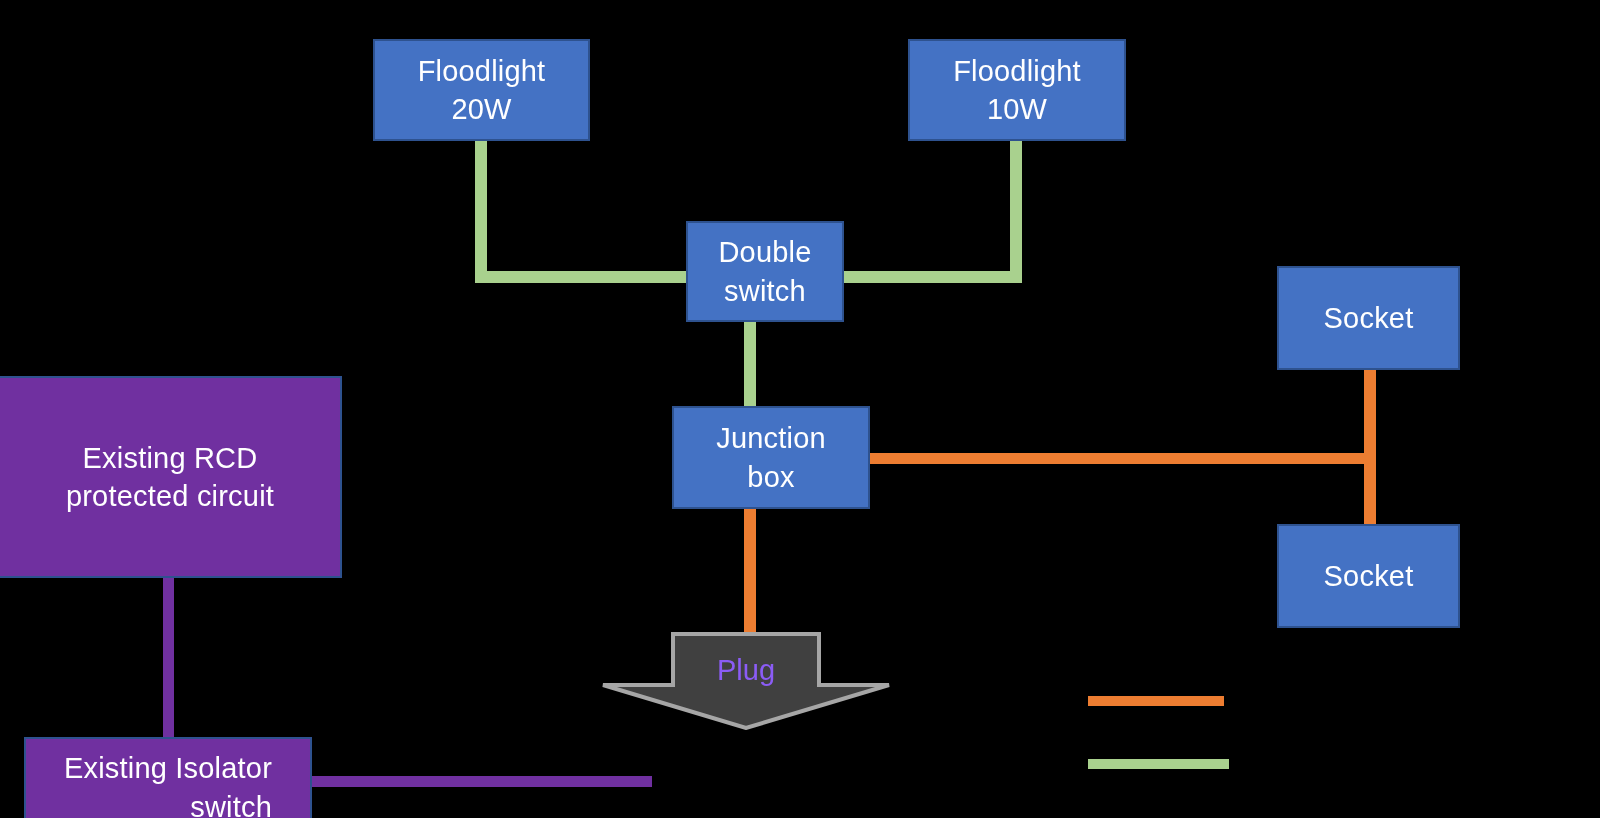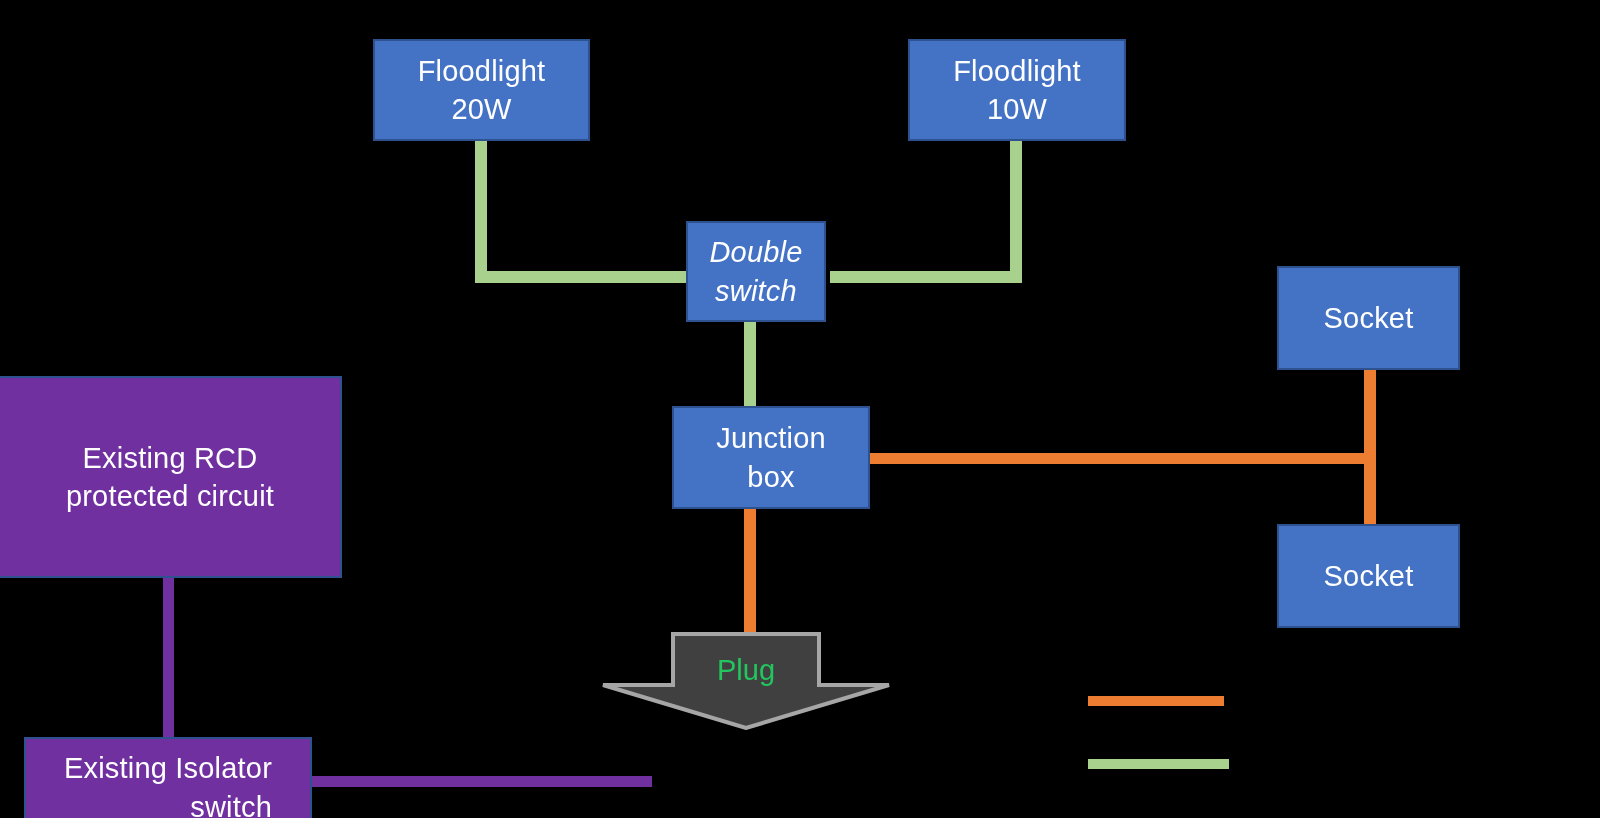--- a/index.html
+++ b/index.html
@@ -42,21 +42,21 @@
   .wire.green  { background: #A9D18E; }
   .wire.orange { background: #ED7D31; }
   .wire.violet { background: #7030A0; }
 
   .plug-wrap {
     position: absolute;
     z-index: 4;
   }
   .plug-label {
     position: absolute;
-    color: #22c55e;
+    color: #8b5cf6;
     font-size: 29px;
     text-align: center;
     z-index: 6;
     pointer-events: none;
   }
   .legend-swatch {
     position: absolute;
     z-index: 3;
   }
   .legend-swatch.orange { background: #ED7D31; }
@@ -86,21 +86,21 @@
   <div class="wire violet" style="left:163px; top:540px; width:11px; height:165px;"></div>
 
   <div class="wire violet" style="left:307px; top:740px; width:345px; height:11px;"></div>
 
   <div class="node blue" style="left:373px; top:3px; width:217px; height:102px;">Floodlight
 20W</div>
 
   <div class="node blue" style="left:908px; top:3px; width:218px; height:102px;">Floodlight
 10W</div>
 
-  <div class="node blue" style="left:686px; top:185px; width:140px; height:101px;font-style:italic;">Double
+  <div class="node blue" style="left:686px; top:185px; width:158px; height:101px;">Double
 switch</div>
 
   <div class="node blue" style="left:672px; top:370px; width:198px; height:103px;">Junction
 box</div>
 
   <div class="node blue" style="left:1277px; top:230px; width:183px; height:104px;">Socket</div>
 
   <div class="node blue" style="left:1277px; top:488px; width:183px; height:104px;">Socket</div>
 
   <div class="node purple" style="left:-2px; top:340px; width:344px; height:202px;">Existing RCD

